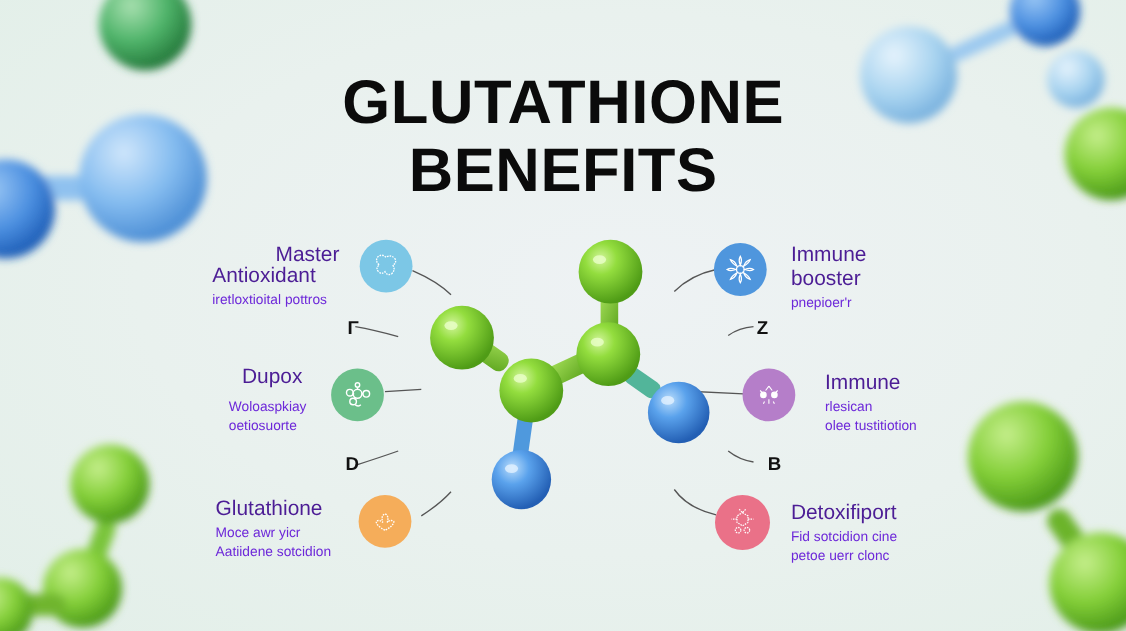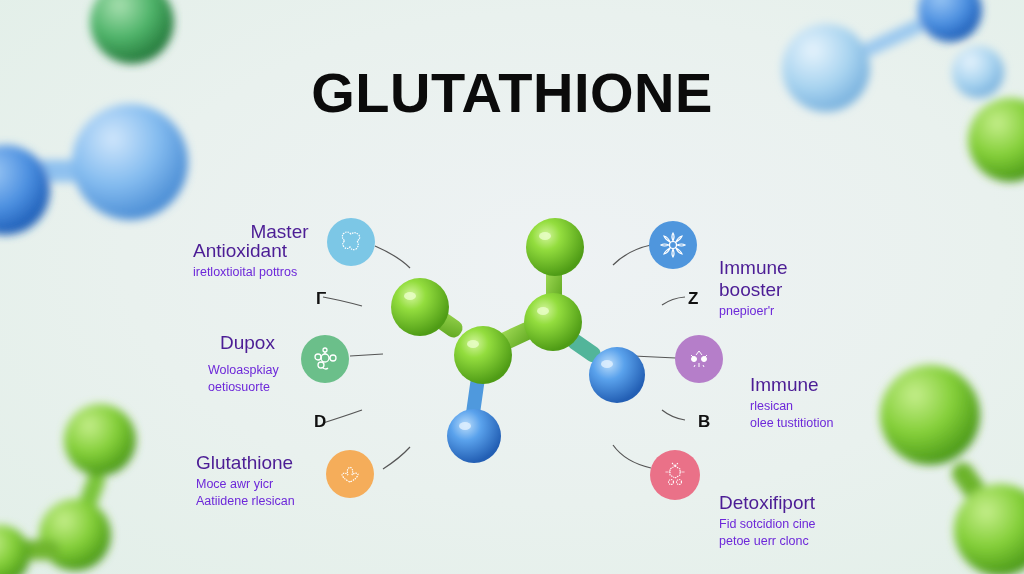--- a/index.html
+++ b/index.html
@@ -12,21 +12,21 @@
   .bg-layer { position:absolute; inset:0; }
   .title {
     position:absolute; left:0; right:0; top:62px; text-align:center;
     font-family:"Liberation Sans", sans-serif; font-weight:700;
     font-size:56px; line-height:62px; letter-spacing:0.5px; color:#0b0b0b;
   }
   .title span { display:block; }
   .label { position:absolute; }
   .label .head { font-size:19px; font-weight:400; line-height:22px; color:#4c1d95; }
   .label .sub { font-size:12.5px; line-height:17px; color:#6d28d9; margin-top:2px; }
-  .label.right { text-align:left;margin-top:36px; }
+  .label.right { text-align:left; }
   .label.left { text-align:left; }
   .icon-circle {
     position:absolute; border-radius:50%;
     display:flex; align-items:center; justify-content:center;
   }
   .letter {
     position:absolute; font-size:17px; font-weight:700; color:#111;
   }
 </style>
 </head>
@@ -145,20 +145,21 @@
     <ellipse cx="545" cy="236" rx="6" ry="4" fill="#eaffc9" opacity="0.8"></ellipse>
     <ellipse cx="543" cy="311" rx="6" ry="4" fill="#eaffc9" opacity="0.8"></ellipse>
     <ellipse cx="473" cy="344" rx="6" ry="4" fill="#eaffc9" opacity="0.8"></ellipse>
     <ellipse cx="465" cy="426" rx="6" ry="4" fill="#e2f1ff" opacity="0.8"></ellipse>
     <ellipse cx="607" cy="364" rx="6" ry="4" fill="#e2f1ff" opacity="0.8"></ellipse>
   </g>
 </svg>
 
 <div class="title">
   <span>GLUTATHIONE</span>
+  <span>BENEFITS</span>
 </div>
 
 <div class="label left" style="left:222px; top:221px; text-align:right; width:115px;">
   <div class="head" style="text-align:center;">Master</div>
 </div>
 <div class="label left" style="left:193px; top:240px;">
   <div class="head">Antioxidant</div>
   <div class="sub">iretloxtioital pottros</div>
 </div>
 
@@ -166,21 +167,21 @@
   <div class="head">Dupox</div>
 </div>
 <div class="label left" style="left:208px; top:360px;">
   <div class="sub">Woloaspkiay</div>
   <div class="sub" style="margin-top:0">oetiosuorte</div>
 </div>
 
 <div class="label left" style="left:196px; top:452px;">
   <div class="head">Glutathione</div>
   <div class="sub">Moce awr yicr</div>
-  <div class="sub" style="margin-top:0">Aatiidene rlesican</div>
+  <div class="sub" style="margin-top:0">Aatiidene sotcidion</div>
 </div>
 
 <div class="label right" style="left:719px; top:221px;">
   <div class="head">Immune</div>
   <div class="head">booster</div>
   <div class="sub">pnepioer'r</div>
 </div>
 
 <div class="label right" style="left:750px; top:338px;">
   <div class="head">Immune</div>

